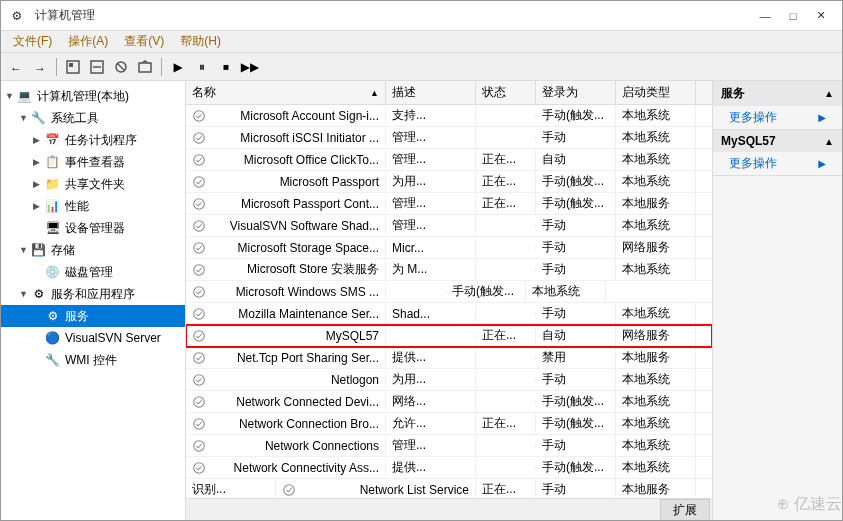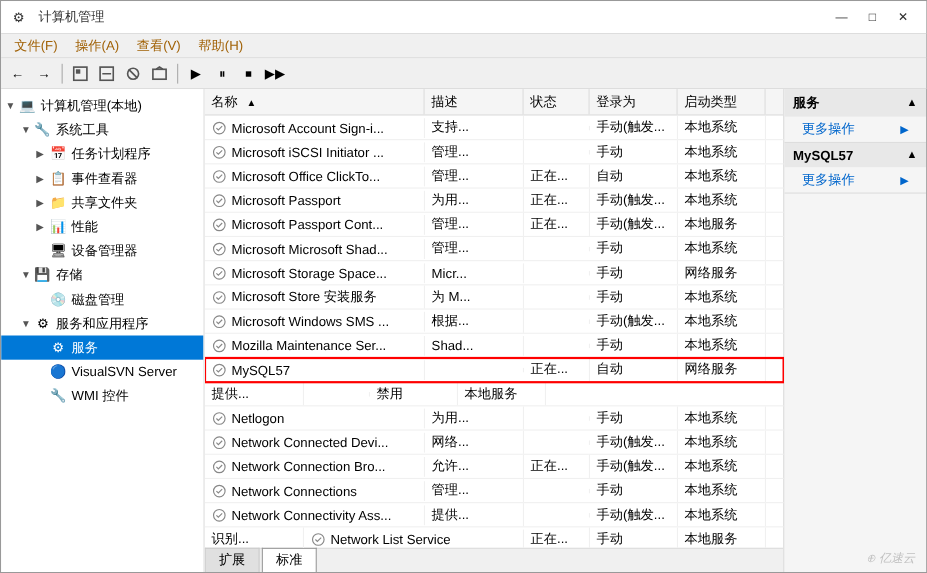--- a/index.html
+++ b/index.html
@@ -212,21 +212,21 @@
     .cell {
       font-size: 12px;
       padding: 2px 6px;
       white-space: nowrap;
       overflow: hidden;
       text-overflow: ellipsis;
       color: #000;
       border-right: 1px solid #f0f0f0;
     }
 
-    .cell-name { width: 200px; display: flex; align-items: center; gap: 4px; }
+    .cell-name { width: 200px; display: flex; align-items: center; gap: 4px; justify-content: space-between; }
     .cell-desc { width: 90px; }
     .cell-status { width: 60px; }
     .cell-start { width: 80px; }
     .cell-login { width: 80px; }
 
     
     .actions-panel {
       width: 130px;
       background: #f5f5f5;
       border-left: 1px solid #ddd;
@@ -266,20 +266,21 @@
     }
     .action-item .arrow { color: #0066cc; font-size: 10px; }
 
     
     .bottom-tabs {
       display: flex;
       background: #f0f0f0;
       border-top: 1px solid #ddd;
       height: 22px;
       align-items: flex-end;
+      flex-direction: column;
     }
 
     .tab {
       padding: 2px 12px;
       background: #e0e0e0;
       border: 1px solid #ccc;
       border-bottom: none;
       cursor: pointer;
       font-size: 12px;
       color: #000;
@@ -288,25 +289,24 @@
     .tab.active {
       background: #fff;
       border-color: #999;
       font-weight: normal;
     }
 
     
     .watermark {
       position: absolute;
       bottom: 6px;
-      right: 11px;
-      font-size: 11px;
+      right: 1px;
+      font-size: 16px;
       color: #aaa;
       opacity: 0.7;
-      font-style: italic;
     }
 
     
     .content-list::-webkit-scrollbar { width: 12px; }
     .content-list::-webkit-scrollbar-track { background: #f0f0f0; }
     .content-list::-webkit-scrollbar-thumb { background: #c0c0c0; border: 1px solid #a0a0a0; }
 
     .tree-panel::-webkit-scrollbar { width: 10px; }
     .tree-panel::-webkit-scrollbar-track { background: #f0f0f0; }
     .tree-panel::-webkit-scrollbar-thumb { background: #c0c0c0; }
@@ -537,21 +537,21 @@
     <div class="cell cell-status">正在...</div>
     <div class="cell cell-start">手动(触发...</div>
     <div class="cell cell-login">本地服务</div>
   </div>
               <div class="list-row">
     <div class="cell cell-name">
       <svg width="14" height="14" viewBox="0 0 16 16">
     <circle cx="8" cy="8" r="6" fill="none" stroke="#888" stroke-width="1.2"></circle>
     <path d="M5 8 L7 10 L11 6" fill="none" stroke="#888" stroke-width="1.2"></path>
   </svg>
-      <span>Microsoft Microsoft Shad...</span>
+      <span>VisualSVN Software Shad...</span>
     </div>
     <div class="cell cell-desc">管理...</div>
     <div class="cell cell-status"></div>
     <div class="cell cell-start">手动</div>
     <div class="cell cell-login">本地系统</div>
   </div>
               <div class="list-row">
     <div class="cell cell-name">
       <svg width="14" height="14" viewBox="0 0 16 16">
     <circle cx="8" cy="8" r="6" fill="none" stroke="#888" stroke-width="1.2"></circle>
@@ -578,21 +578,20 @@
     <div class="cell cell-login">本地系统</div>
   </div>
               <div class="list-row">
     <div class="cell cell-name">
       <svg width="14" height="14" viewBox="0 0 16 16">
     <circle cx="8" cy="8" r="6" fill="none" stroke="#888" stroke-width="1.2"></circle>
     <path d="M5 8 L7 10 L11 6" fill="none" stroke="#888" stroke-width="1.2"></path>
   </svg>
       <span>Microsoft Windows SMS ...</span>
     </div>
-    <div class="cell cell-desc">根据...</div>
     <div class="cell cell-status"></div>
     <div class="cell cell-start">手动(触发...</div>
     <div class="cell cell-login">本地系统</div>
   </div>
               <div class="list-row">
     <div class="cell cell-name">
       <svg width="14" height="14" viewBox="0 0 16 16">
     <circle cx="8" cy="8" r="6" fill="none" stroke="#888" stroke-width="1.2"></circle>
     <path d="M5 8 L7 10 L11 6" fill="none" stroke="#888" stroke-width="1.2"></path>
   </svg>
@@ -610,20 +609,27 @@
     <path d="M5 8 L7 10 L11 6" fill="none" stroke="#888" stroke-width="1.2"></path>
   </svg>
       <span>MySQL57</span>
     </div>
     <div class="cell cell-desc"></div>
     <div class="cell cell-status">正在...</div>
     <div class="cell cell-start">自动</div>
     <div class="cell cell-login">网络服务</div>
   </div>
               <div class="list-row">
+    <div class="cell cell-name">
+      <svg width="14" height="14" viewBox="0 0 16 16">
+    <circle cx="8" cy="8" r="6" fill="none" stroke="#888" stroke-width="1.2"></circle>
+    <path d="M5 8 L7 10 L11 6" fill="none" stroke="#888" stroke-width="1.2"></path>
+  </svg>
+      <span>Net.Tcp Port Sharing Ser...</span>
+    </div>
     <div class="cell cell-desc">提供...</div>
     <div class="cell cell-status"></div>
     <div class="cell cell-start">禁用</div>
     <div class="cell cell-login">本地服务</div>
   </div>
               <div class="list-row">
     <div class="cell cell-name">
       <svg width="14" height="14" viewBox="0 0 16 16">
     <circle cx="8" cy="8" r="6" fill="none" stroke="#888" stroke-width="1.2"></circle>
     <path d="M5 8 L7 10 L11 6" fill="none" stroke="#888" stroke-width="1.2"></path>

